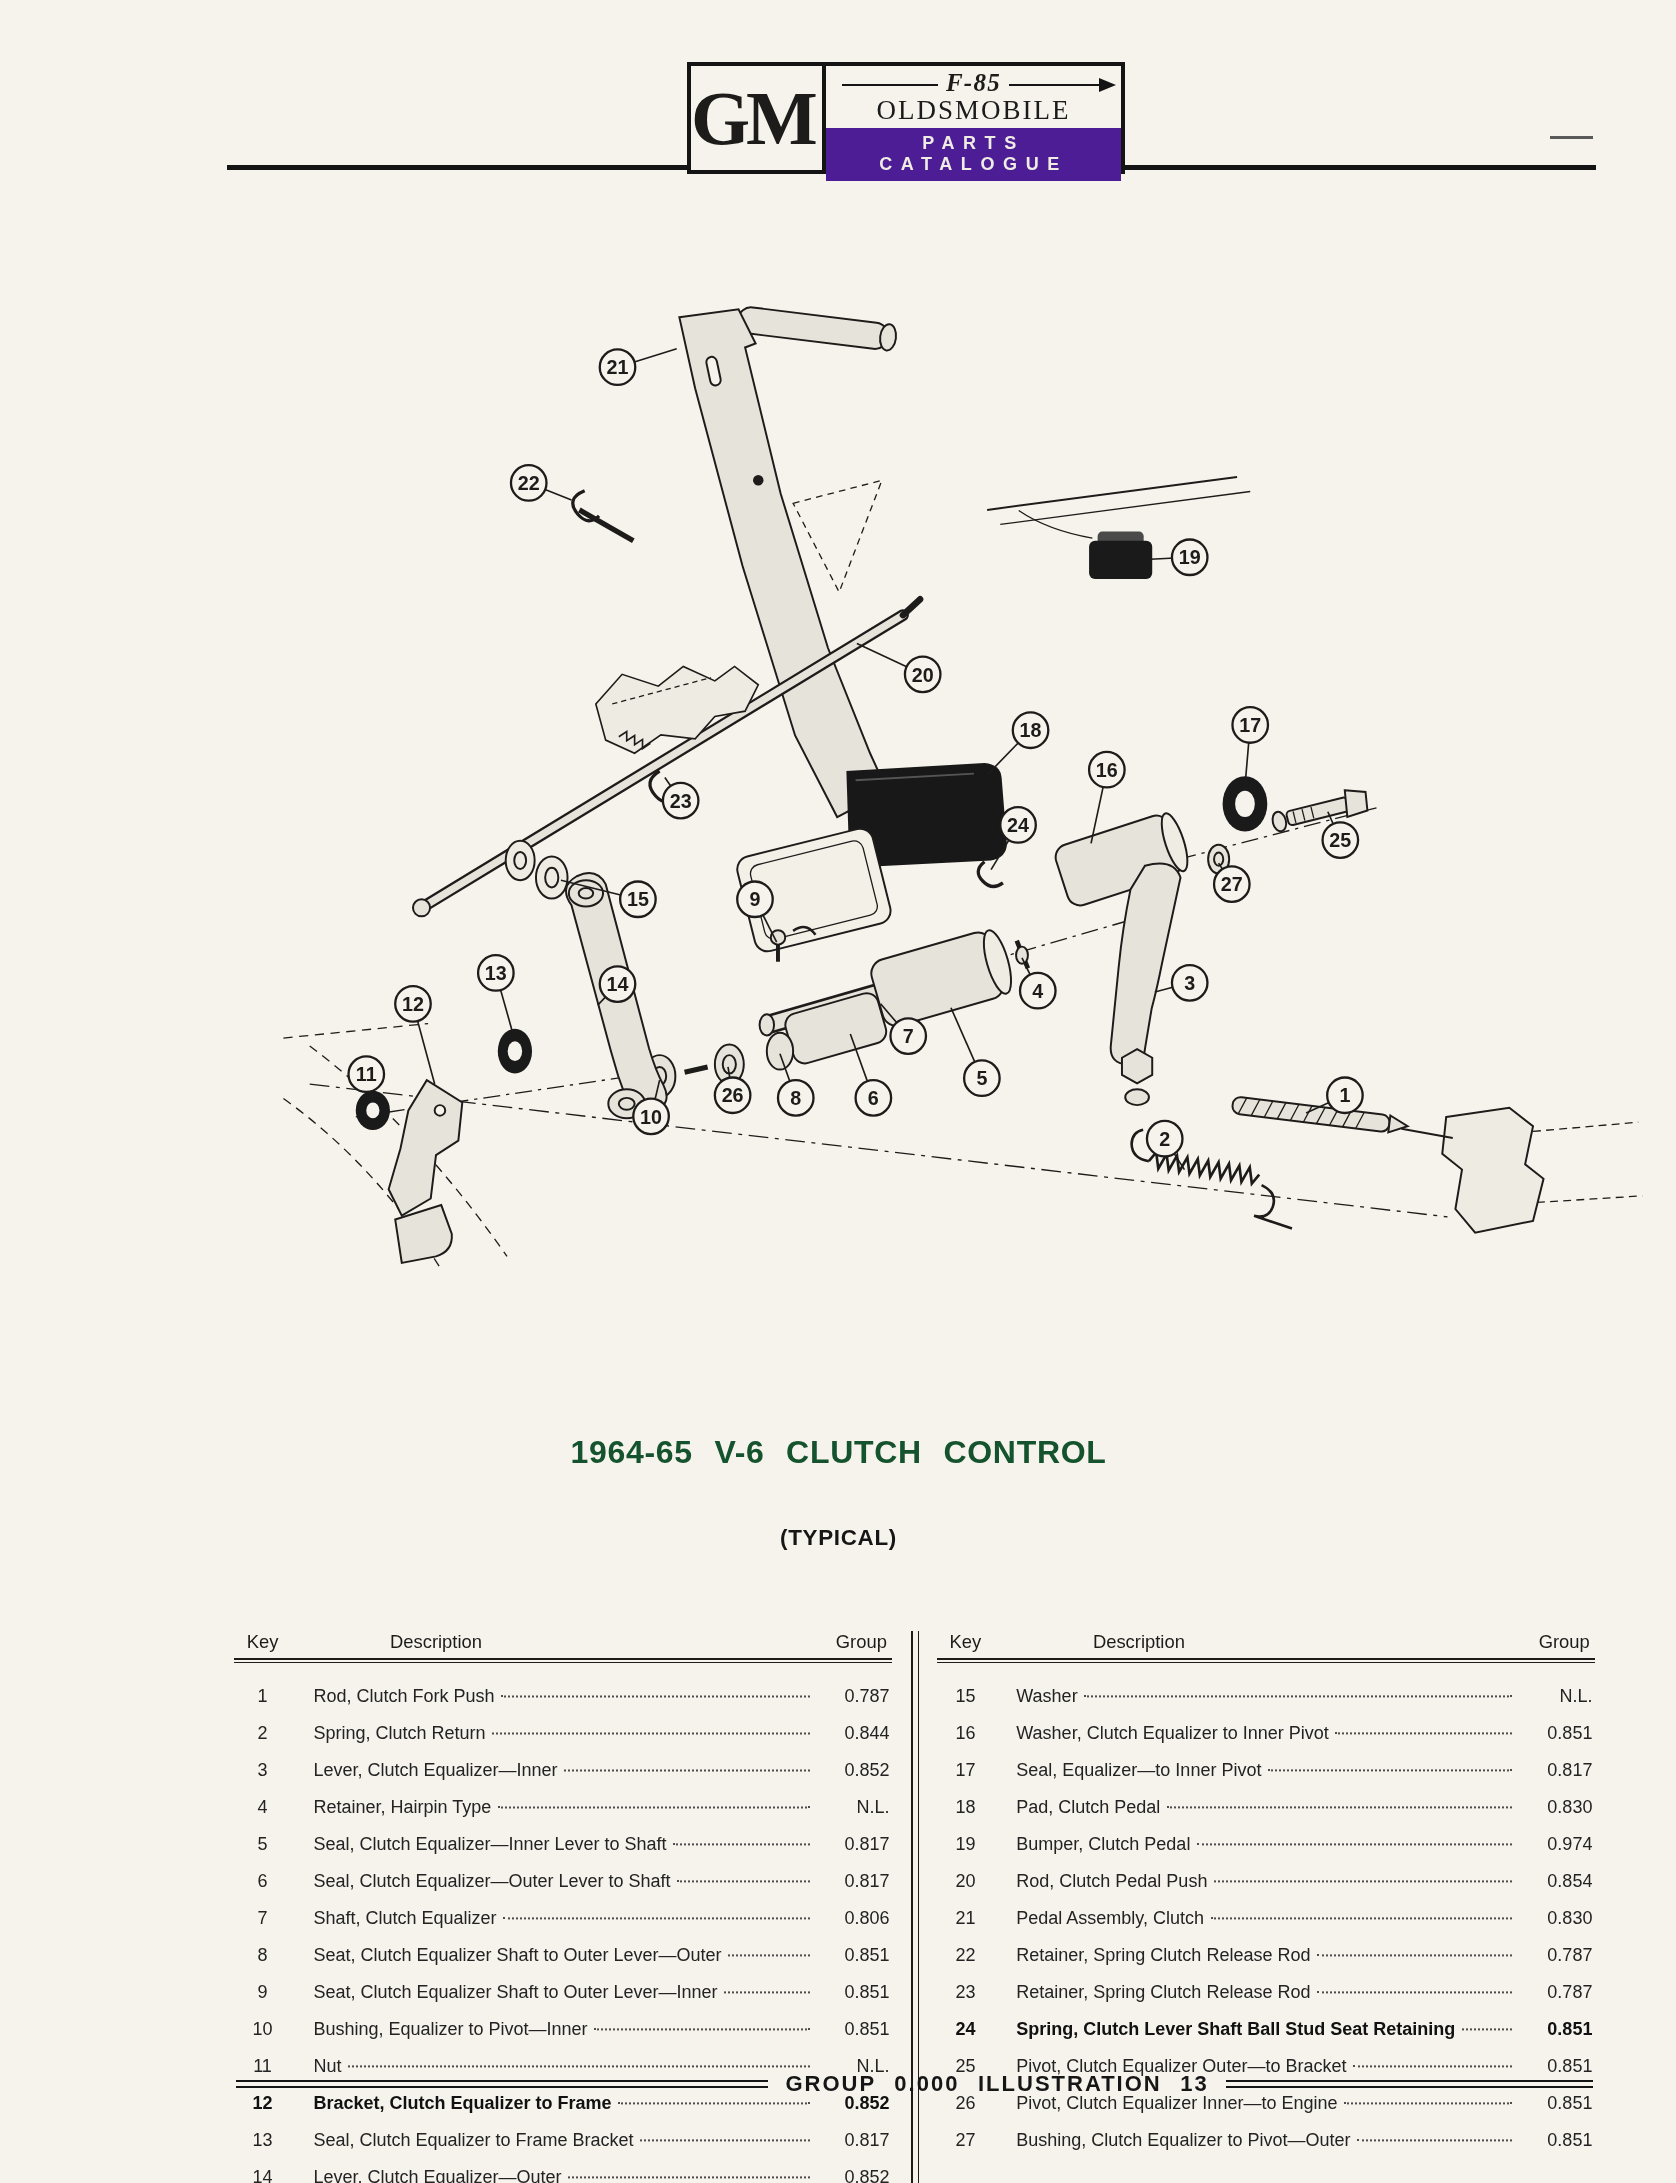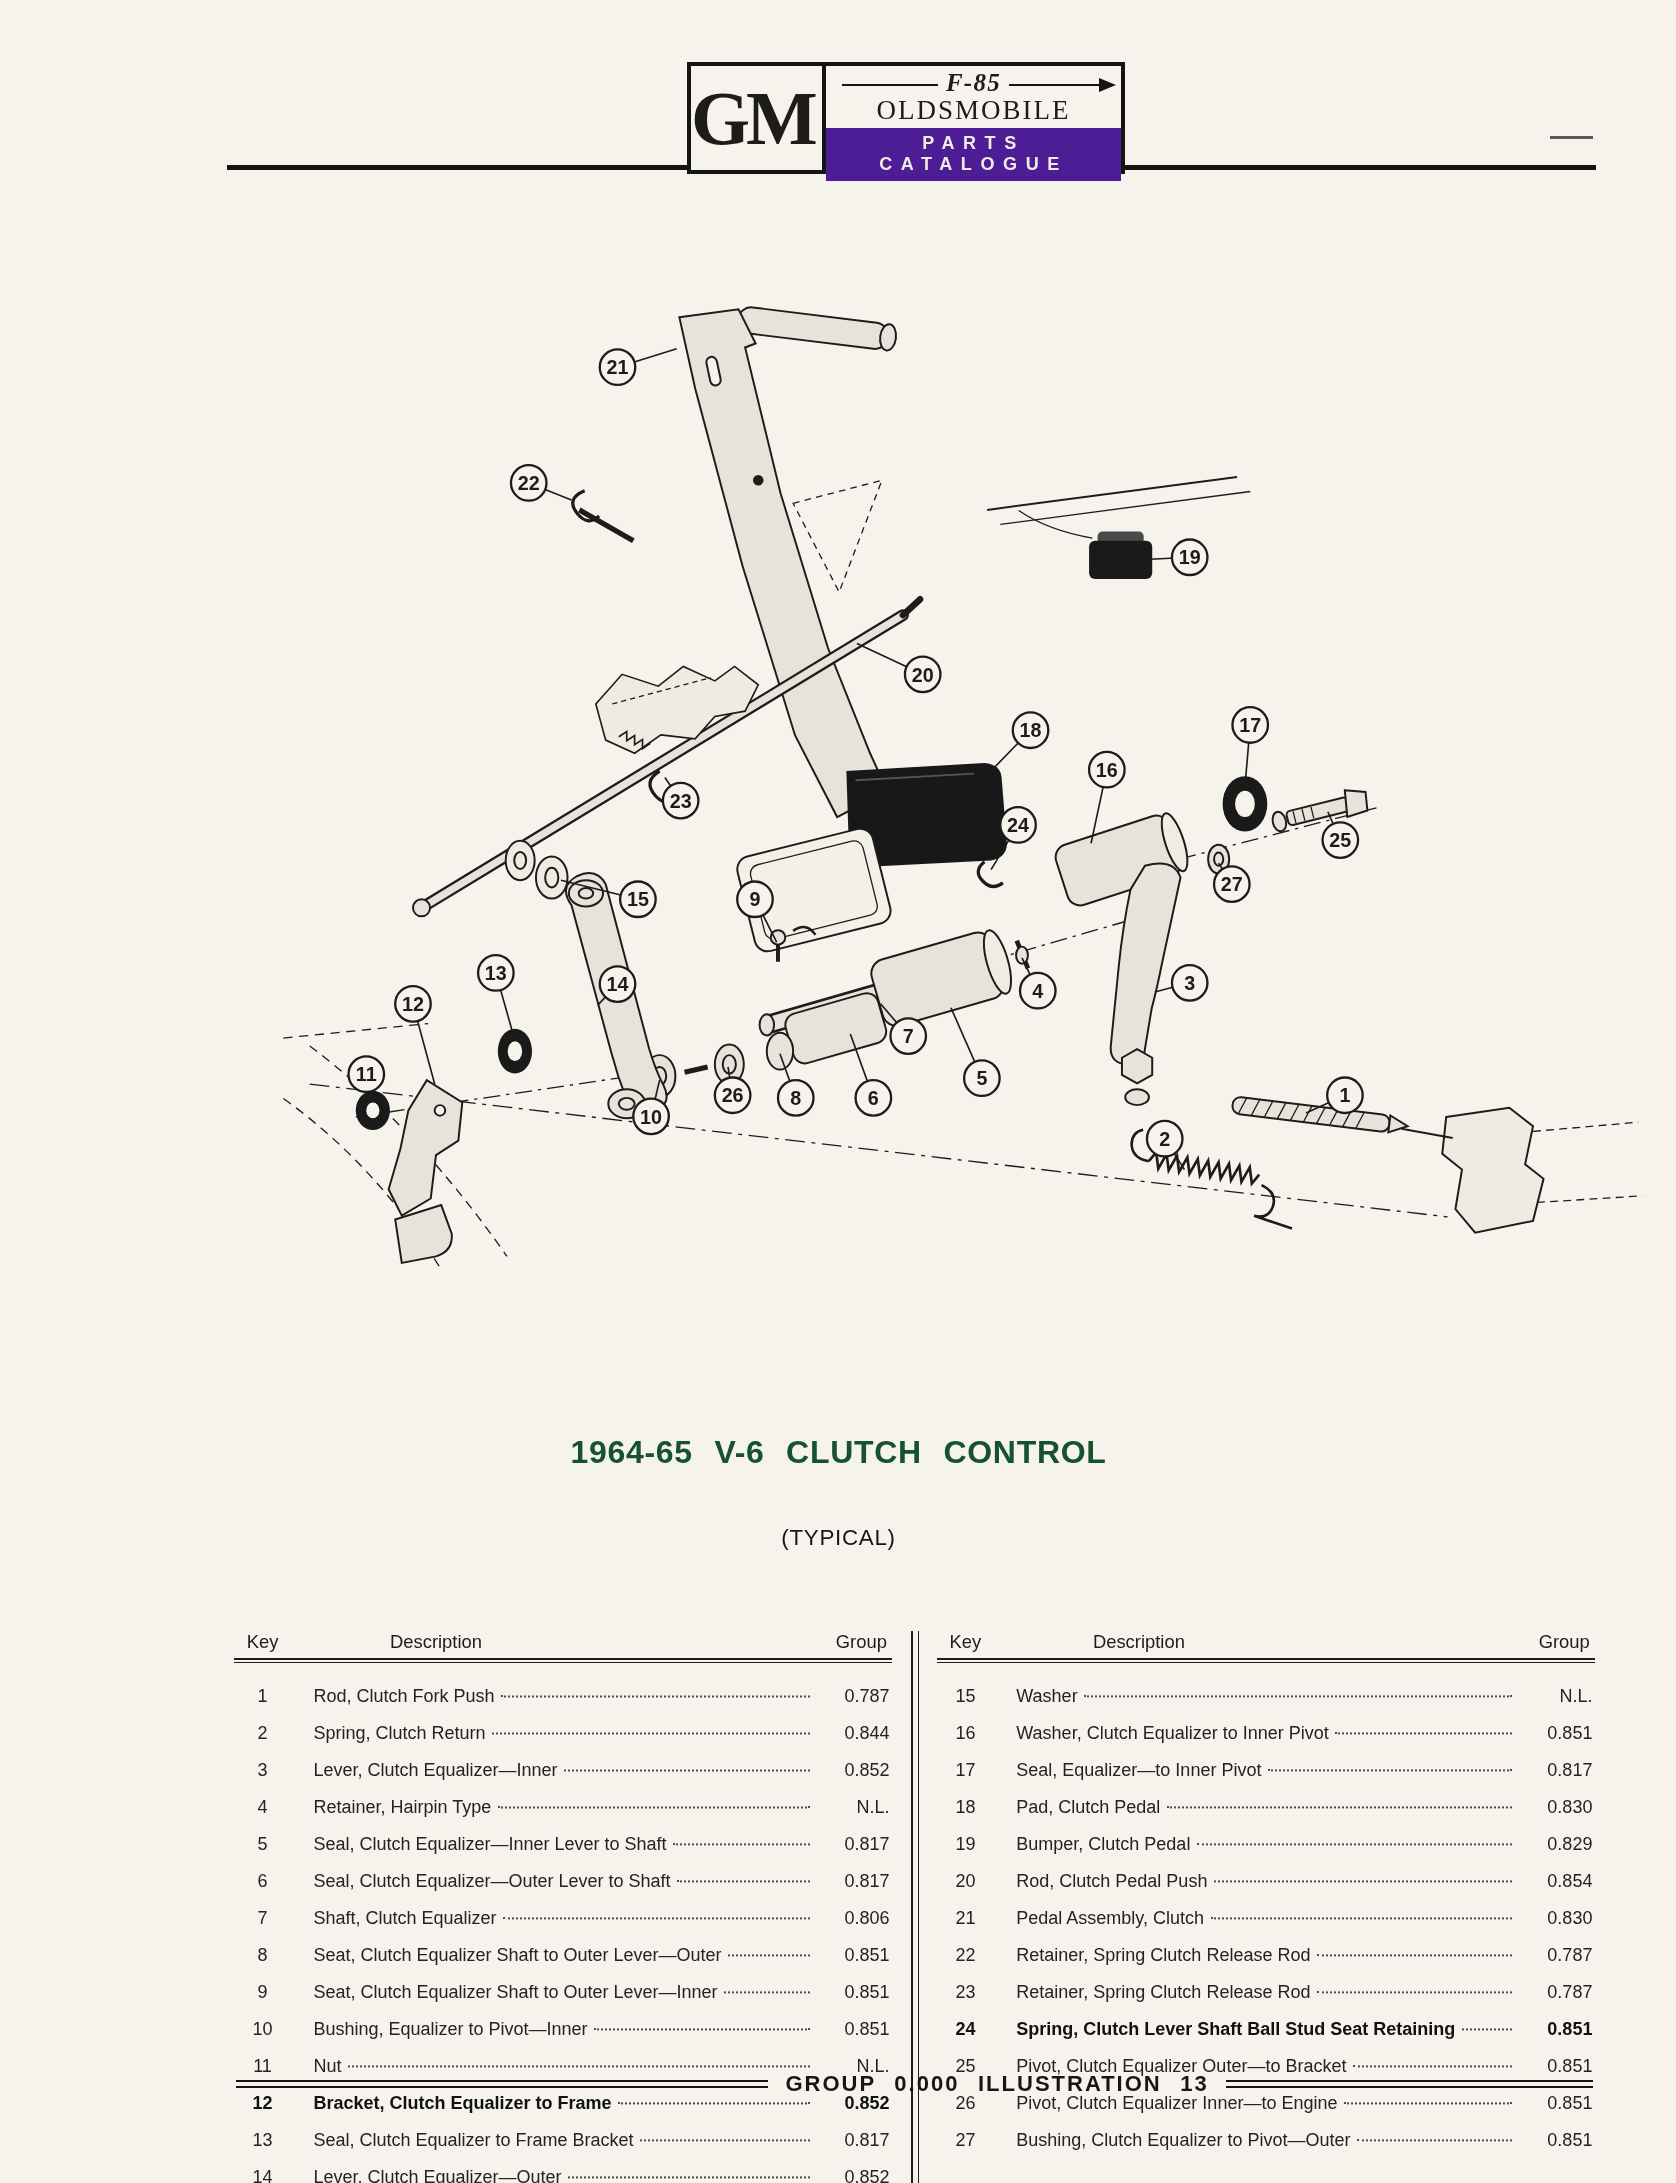--- a/index.html
+++ b/index.html
@@ -22,21 +22,21 @@
   .cat-row{background:#4c1d95;color:#efece3;text-align:center;font-size:18px;letter-spacing:8.6px;padding:4.6px 0 6px 0;font-weight:bold;margin:4px -6.6px 0 -6.6px;}
 
   
   .diagram{position:absolute;left:0;top:283px;width:1677px;height:1026px;}
   #callouts circle{fill:#f6f3ec;stroke:#1d1c1a;stroke-width:3.5px;}
   #callouts text{font-family:"Liberation Sans",sans-serif;font-weight:bold;font-size:30px;fill:#1d1c1a;text-anchor:middle;}
   #callouts line{stroke:#1d1c1a;stroke-width:2.5px;}
 
   
   .title{position:absolute;top:1434px;width:100%;text-align:center;font-size:32px;font-weight:bold;word-spacing:12px;letter-spacing:0.7px;color:#14532d;}
-  .subtitle{position:absolute;top:1525px;width:100%;text-align:center;font-size:22.4px;font-weight:normal;letter-spacing:0.7px;color:#161616;}
+  .subtitle{position:absolute;top:1525px;width:100%;text-align:center;font-size:22.4px;font-weight:bold;letter-spacing:0.7px;color:#161616;}
 
   
   .tables{position:absolute;left:234px;top:1631px;width:1361px;display:flex;align-items:stretch;}
   .half{flex:1;min-width:0;}
   .tdivider{width:8px;border-left:2px solid #1d1c1a;border-right:1.3px solid #1d1c1a;margin:0 18.4px;}
   .phead{display:flex;font-size:18.4px;padding:0 2.6px 5.3px 0;color:#1d1c1a;}
   .hkey{width:57px;text-align:center;flex:none;}
   .hdesc{flex:1;text-align:left;padding-left:99px;}
   .hgroup{width:76px;text-align:right;flex:none;padding-right:2.6px;}
   .head-rule{border-top:2px solid #1d1c1a;border-bottom:1.3px solid #1d1c1a;height:4.6px;margin-bottom:8px;}
@@ -499,21 +499,21 @@
           <div class="prow">
             <span class="pkey">18</span>
             <span class="pdesc">Pad, Clutch Pedal</span>
             <span class="leader"></span>
             <span class="pgroup">0.830</span>
           </div>
           <div class="prow">
             <span class="pkey">19</span>
             <span class="pdesc">Bumper, Clutch Pedal</span>
             <span class="leader"></span>
-            <span class="pgroup">0.829</span>
+            <span class="pgroup">0.974</span>
           </div>
           <div class="prow">
             <span class="pkey">20</span>
             <span class="pdesc">Rod, Clutch Pedal Push</span>
             <span class="leader"></span>
             <span class="pgroup">0.854</span>
           </div>
           <div class="prow">
             <span class="pkey">21</span>
             <span class="pdesc">Pedal Assembly, Clutch</span>

